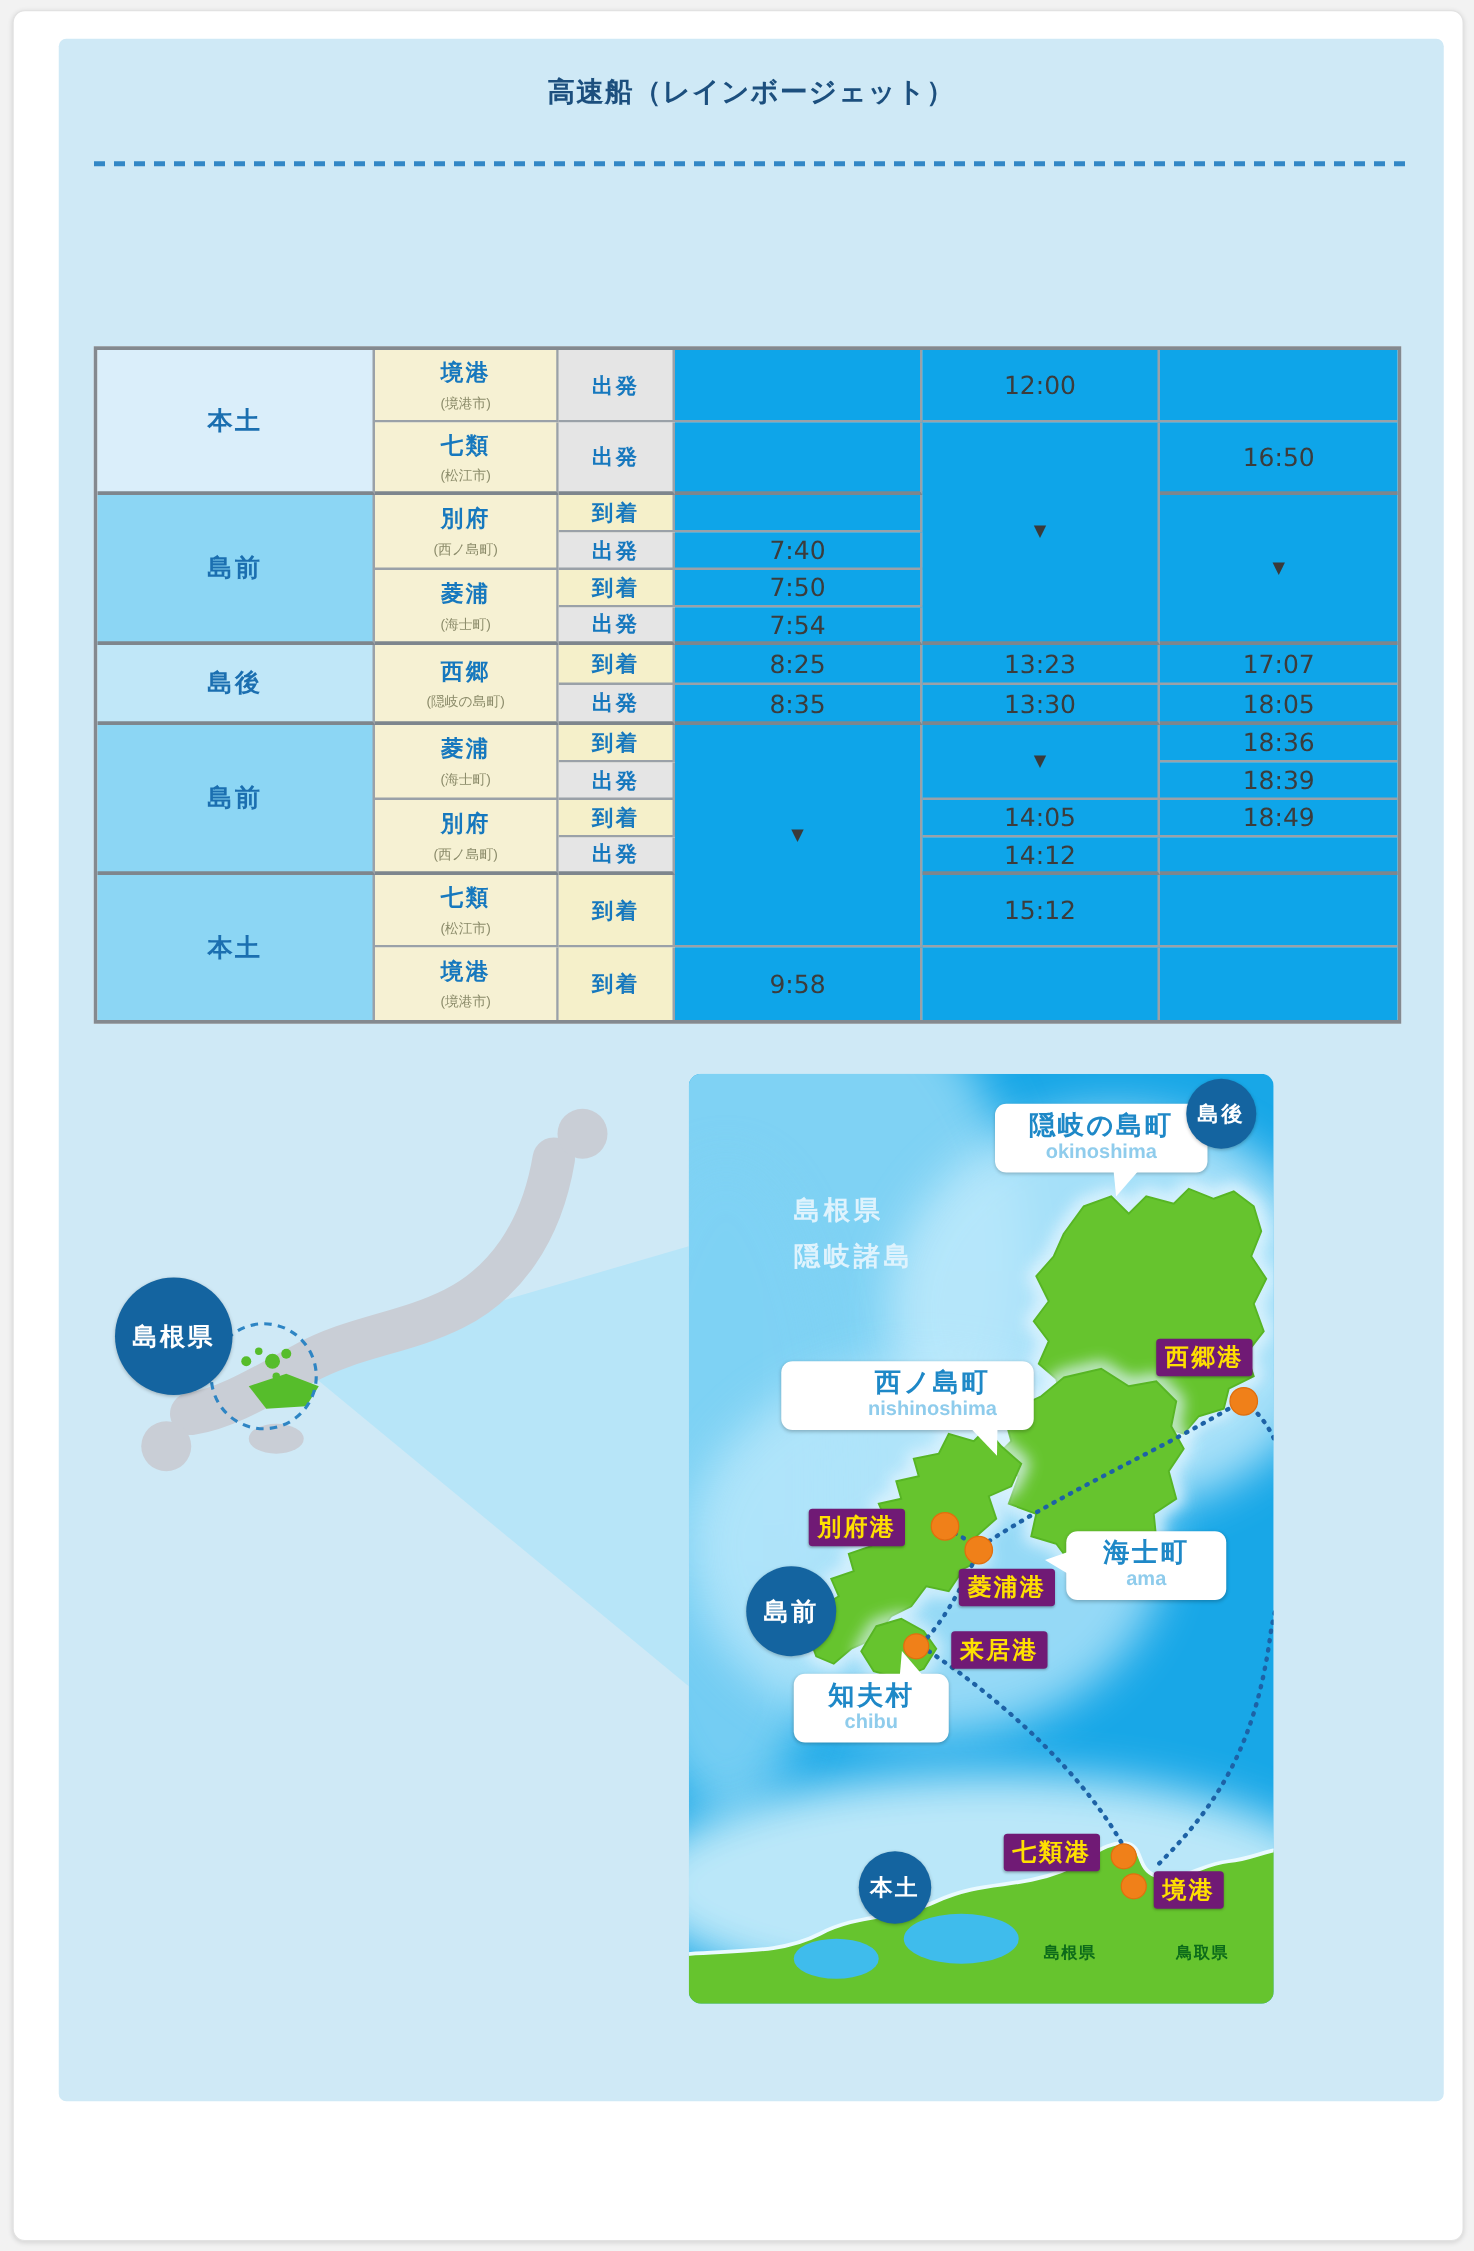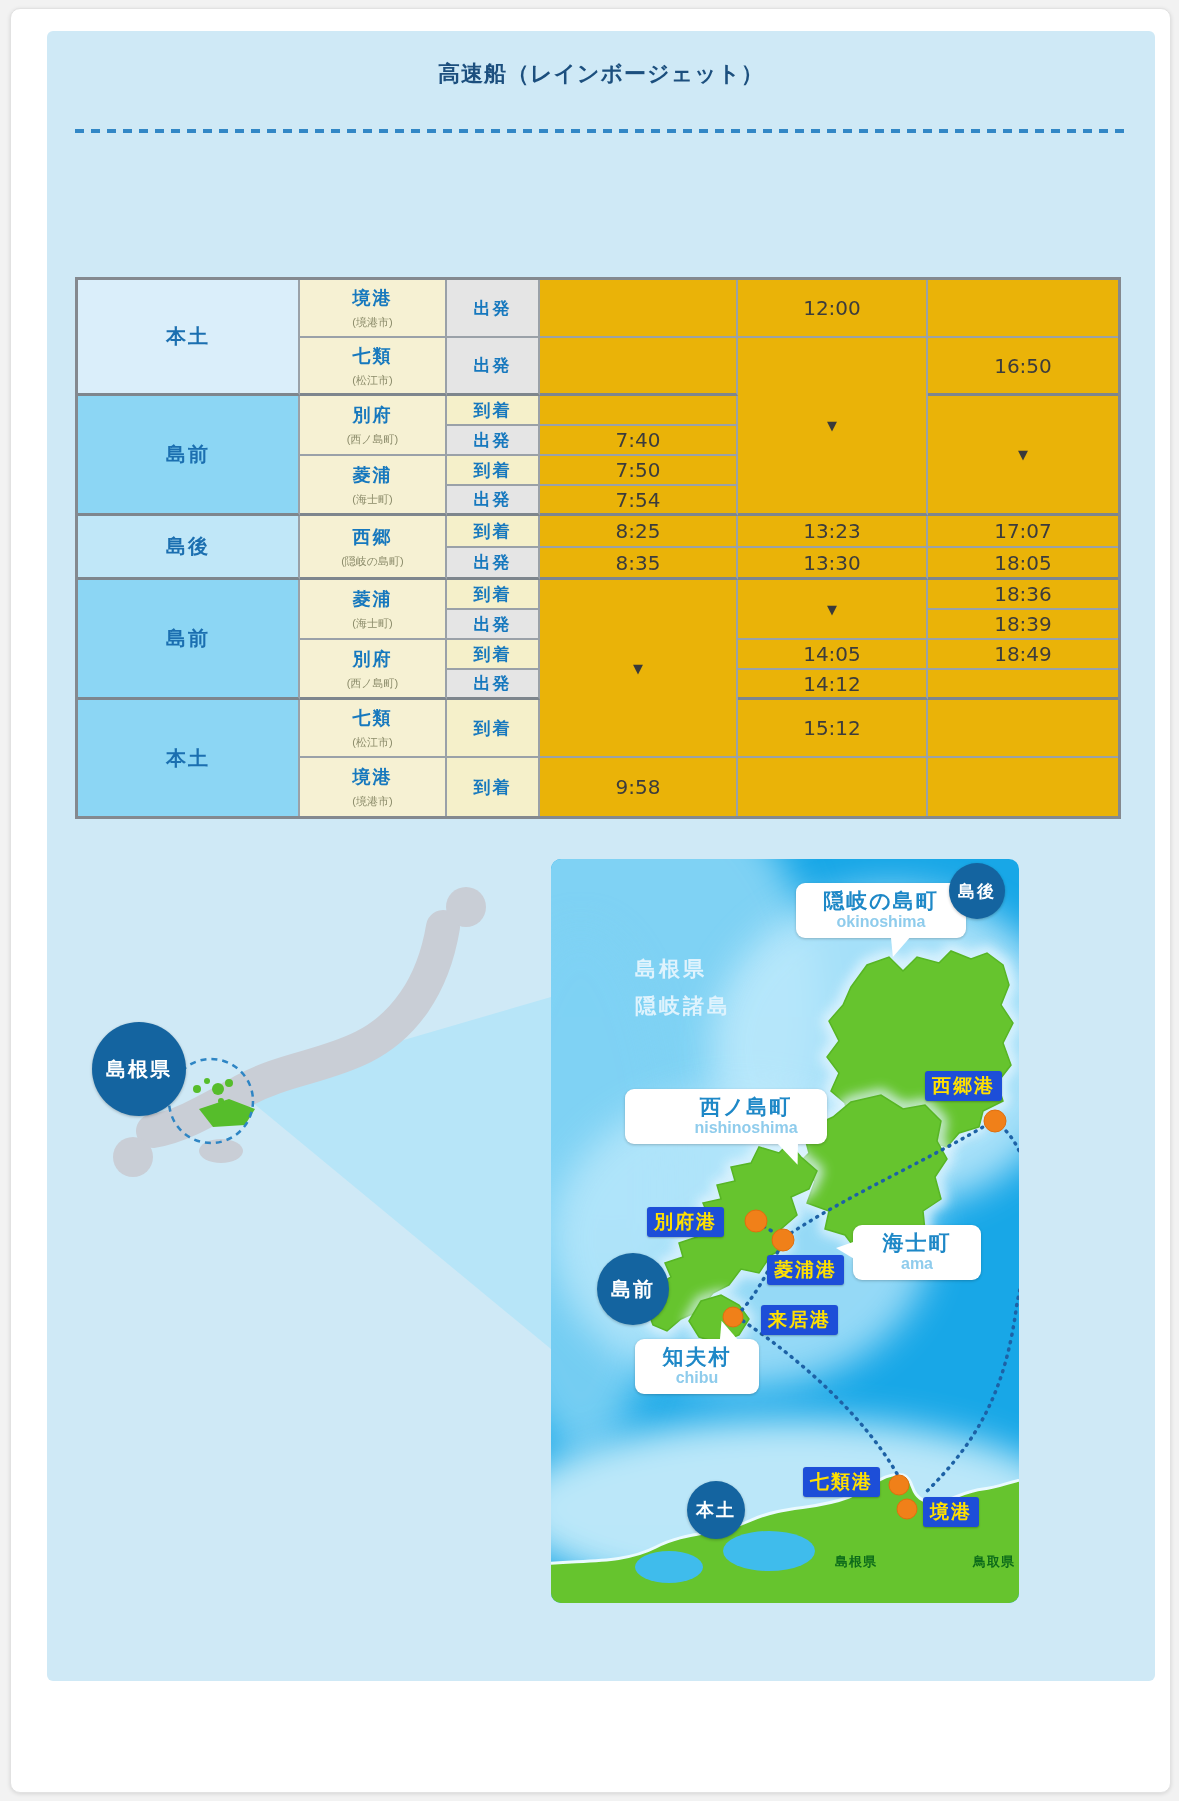--- a/index.html
+++ b/index.html
@@ -19,31 +19,31 @@
   .rg{font-size:20px;font-weight:bold;color:#1b6fb0;letter-spacing:2px;}
   .rg-pale{background:#daeefa;}
   .rg-bright{background:#8cd6f4;}
   .rg-mid{background:#c0e7f8;}
   .port{background:#f6f1d3;flex-direction:column;gap:5px;}
   .port .nm{font-size:18px;font-weight:bold;color:#1678be;letter-spacing:2px;}
   .port .ct{font-size:11px;color:#8b8b6a;}
   .lab{font-size:17px;font-weight:bold;color:#1678be;letter-spacing:2px;}
   .dep{background:#e5e5e5;}
   .arr{background:#f5f0ca;}
-  .tm{background:#eab308;font-size:20px;color:#3c3c3c;font-family:"DejaVu Sans",sans-serif;}
+  .tm{background:#0ea5e9;font-size:20px;color:#3c3c3c;font-family:"DejaVu Sans",sans-serif;}
   .dn{font-size:13px;color:#3a3a3a;}
 
   
   .map-wrap{position:absolute;left:504px;top:828px;width:468px;height:744px;}
   .map-sea{position:absolute;left:0;top:0;width:468px;height:744px;border-radius:10px;overflow:hidden;}
   .bubble{position:absolute;background:#fff;border-radius:9px;box-shadow:0 1px 3px rgba(0,0,0,.22);text-align:center;padding:6px 8px;line-height:1.15;}
   .bubble .jp{font-size:21px;font-weight:bold;color:#1e88c7;letter-spacing:2px;white-space:nowrap;}
   .bubble .en{font-size:16px;font-weight:bold;color:#8fccec;white-space:nowrap;}
   .tail{position:absolute;width:0;height:0;}
-  .plabel{position:absolute;background:#1d4ed8;color:#ffe000;font-size:19px;font-weight:bold;letter-spacing:2px;padding:2px 7px;border-radius:3px;box-shadow:0 1px 2px rgba(0,0,0,.25);white-space:nowrap;}
+  .plabel{position:absolute;background:#701a75;color:#ffe000;font-size:19px;font-weight:bold;letter-spacing:2px;padding:2px 7px;border-radius:3px;box-shadow:0 1px 2px rgba(0,0,0,.25);white-space:nowrap;}
   .badge{position:absolute;background:#1464a0;color:#fff;font-weight:bold;border-radius:50%;display:flex;align-items:center;justify-content:center;box-shadow:0 1px 3px rgba(0,0,0,.25);letter-spacing:2px;}
   .sea-label{position:absolute;left:84px;top:92px;color:#dff3fd;font-size:21px;font-weight:bold;letter-spacing:3px;line-height:1.75;}
   .pref{position:absolute;font-size:13px;font-weight:bold;color:#0d6b1a;letter-spacing:1px;}
   .mini{position:absolute;left:24px;top:848px;}
   .badge-shimane{left:45px;top:991px;width:94px;height:94px;font-size:20px;}
 </style>
 </head>
 <body>
 
 <div class="canvas">
@@ -250,18 +250,18 @@
           <div class="tail" style="top:-19px;right:22px;border-left:5px solid transparent;border-right:14px solid transparent;border-bottom:22px solid #fff;transform:rotate(-8deg);"></div>
         </div>
 
         <div class="badge" style="left:46px;top:394px;width:72px;height:72px;font-size:20px;">島前</div>
         <div class="badge" style="left:136px;top:622px;width:58px;height:58px;font-size:18px;">本土</div>
 
         <div class="plabel" style="left:252px;top:608px;">七類港</div>
         <div class="plabel" style="left:372px;top:638px;">境港</div>
 
         <div class="pref" style="left:284px;top:694px;">島根県</div>
-        <div class="pref" style="left:390px;top:694px;margin-left:32px;">鳥取県</div>
+        <div class="pref" style="left:390px;top:694px;">鳥取県</div>
       </div>
 
     </div>
   </div>
 </div>
 
 </body></html>

